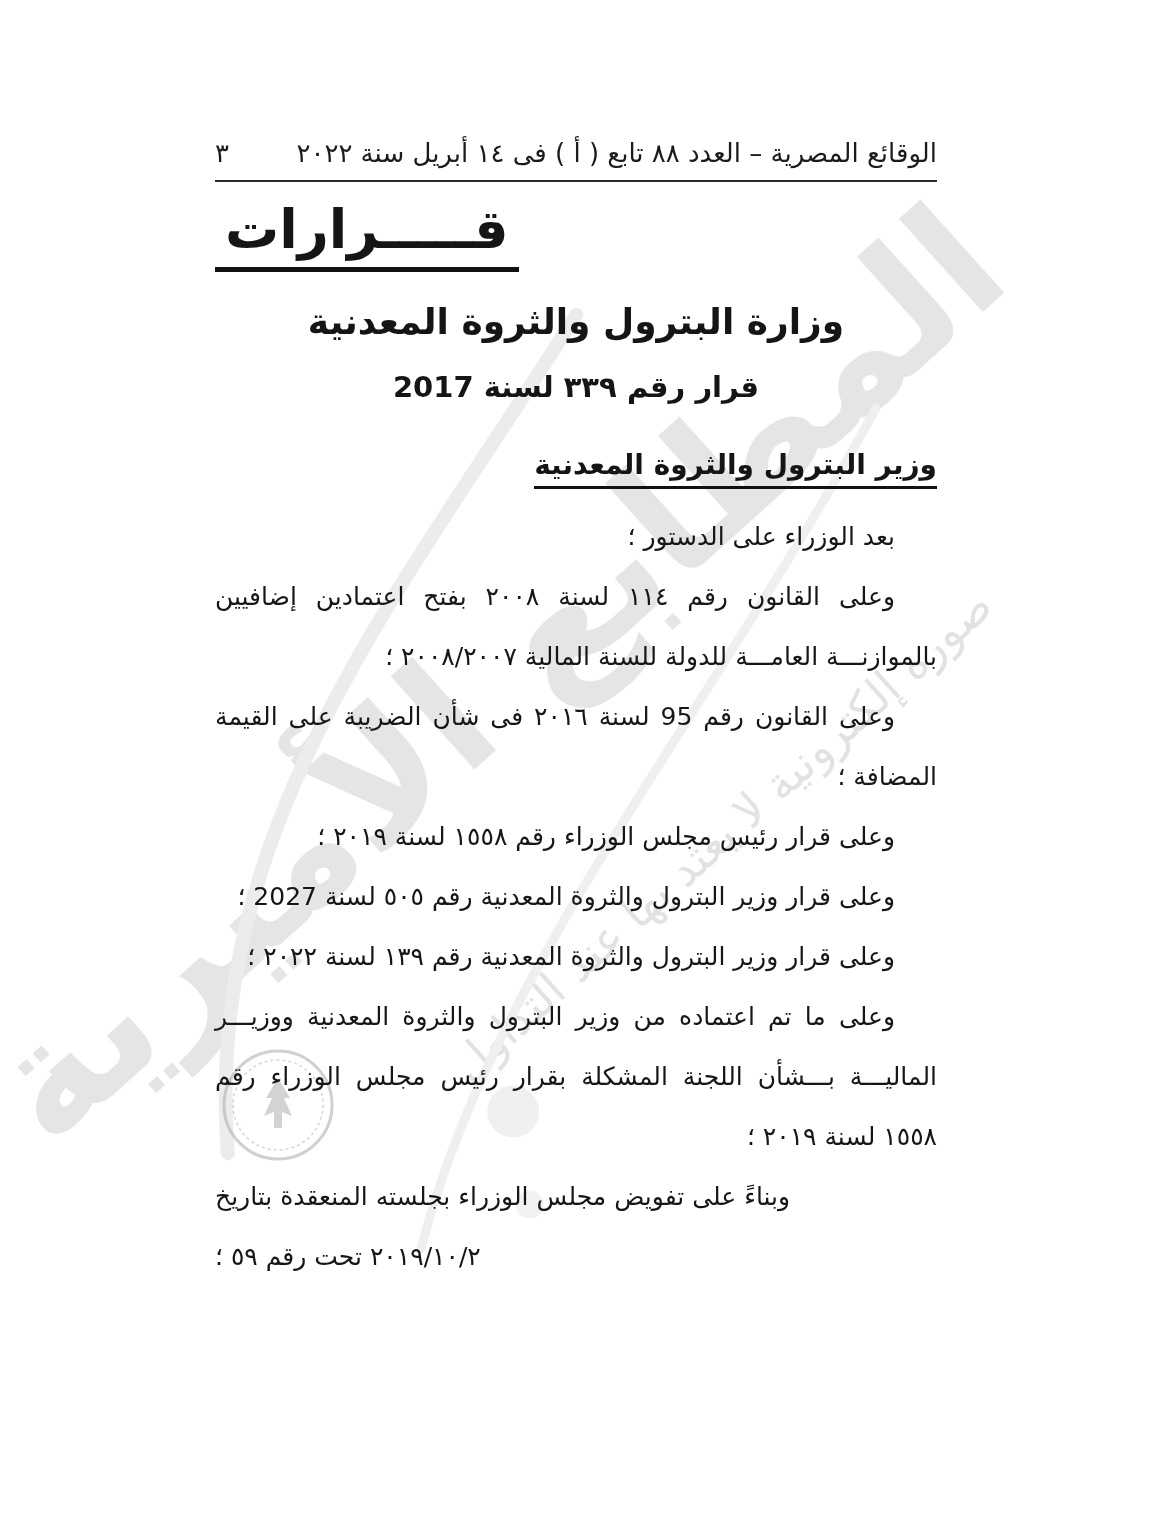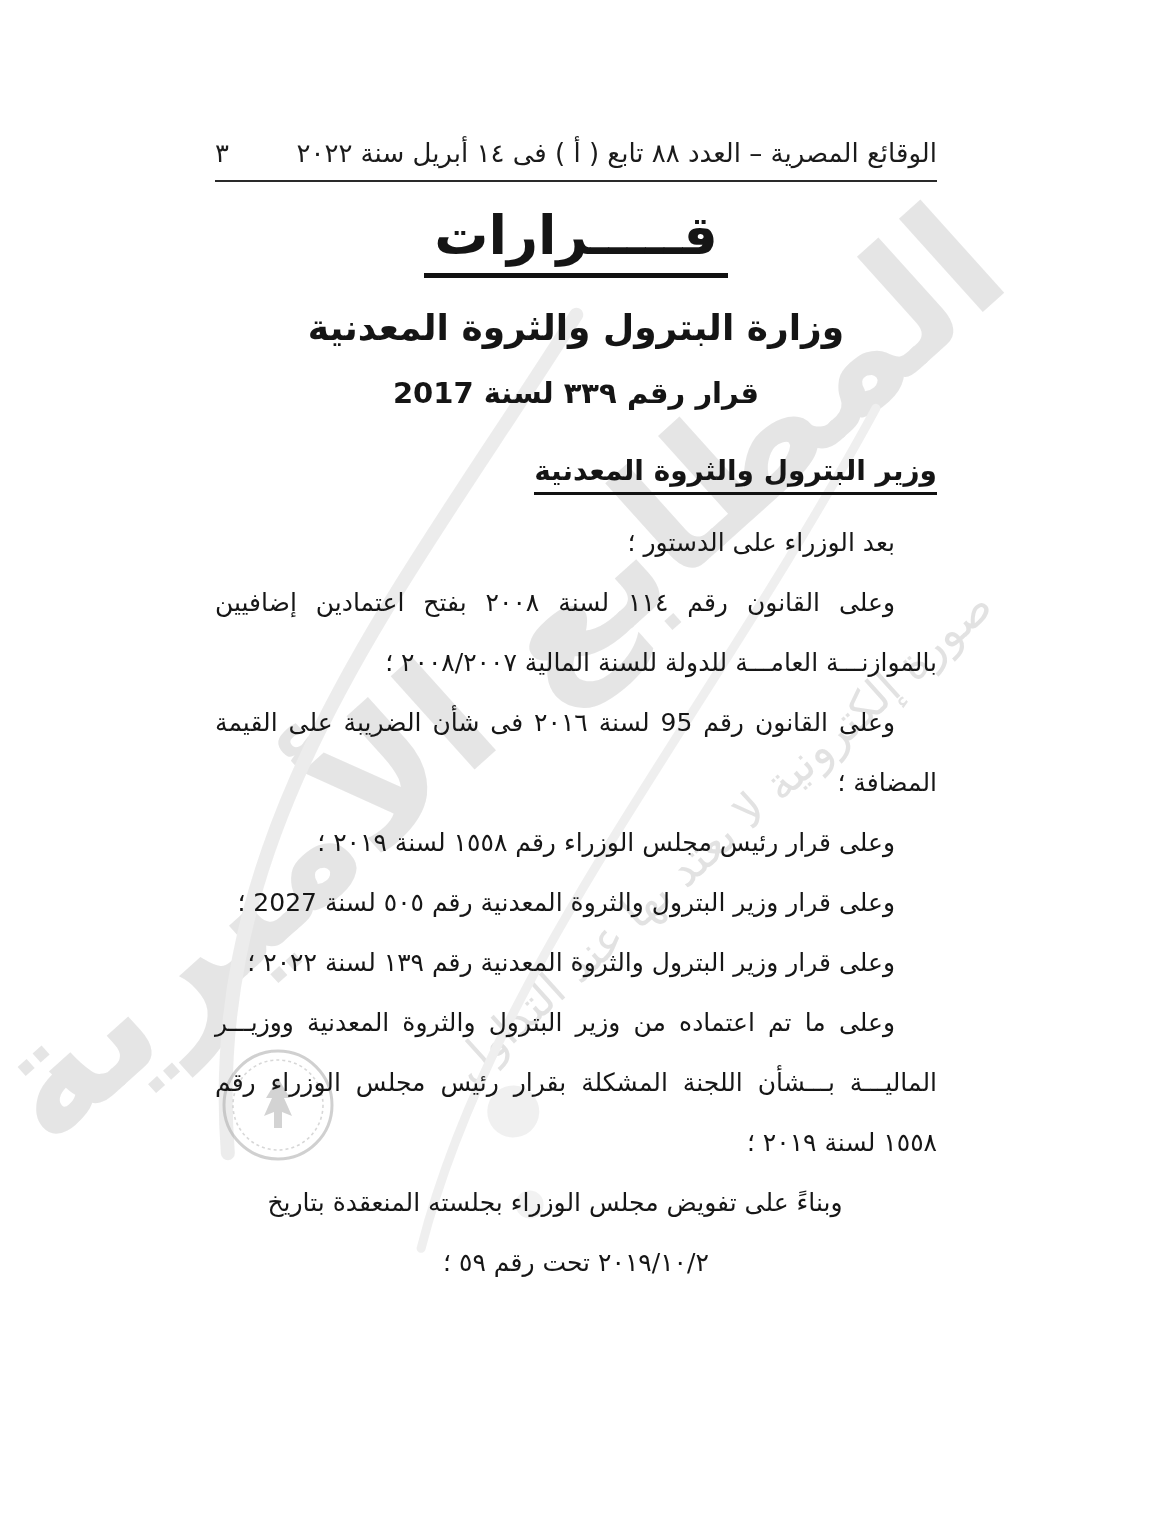--- a/index.html
+++ b/index.html
@@ -36,21 +36,21 @@
     font-weight: 500;
     color: #1b1b1b;
   }
   .gazette-header .page-num { padding-inline-start: 8px; }
   .header-rule {
     border: 0;
     border-bottom: 2px solid #2a2a2a;
     margin: 12px 0 0 0;
     height: 0;
   }
-  .section-title-wrap { text-align: center; margin-top: 24px; }
+  .section-title-wrap { text-align: left; margin-top: 18px; }
   .section-title {
     display: inline-block;
     font-size: 54px;
     font-weight: bold;
     letter-spacing: 1px;
     border-bottom: 5px solid #111;
     padding: 0 10px 8px 10px;
     line-height: 1.1;
   }
   .ministry-title {
@@ -76,21 +76,21 @@
   }
   .body-text { margin-top: 18px; }
   .body-text p {
     margin: 0;
     font-size: 25px;
     line-height: 60px;
     text-align: justify;
     text-indent: 42px;
     color: #161616;
   }
-  .body-text p:last-child { text-align: center; }
+  .body-text p:last-child { text-align: left; }
 </style>
 </head>
 <body>
 
 <div class="page">
 
   <div class="watermark-layer">
     <svg width="1156" height="1536" viewBox="0 0 1156 1536" xmlns="http://www.w3.org/2000/svg">
       <g opacity="0.38" transform="rotate(-42 578 768)">
         <text x="578" y="700" text-anchor="middle" direction="rtl" font-family="DejaVu Sans, sans-serif" font-size="165" font-weight="bold" fill="#bdbdbd">المطابع الأميرية</text>

